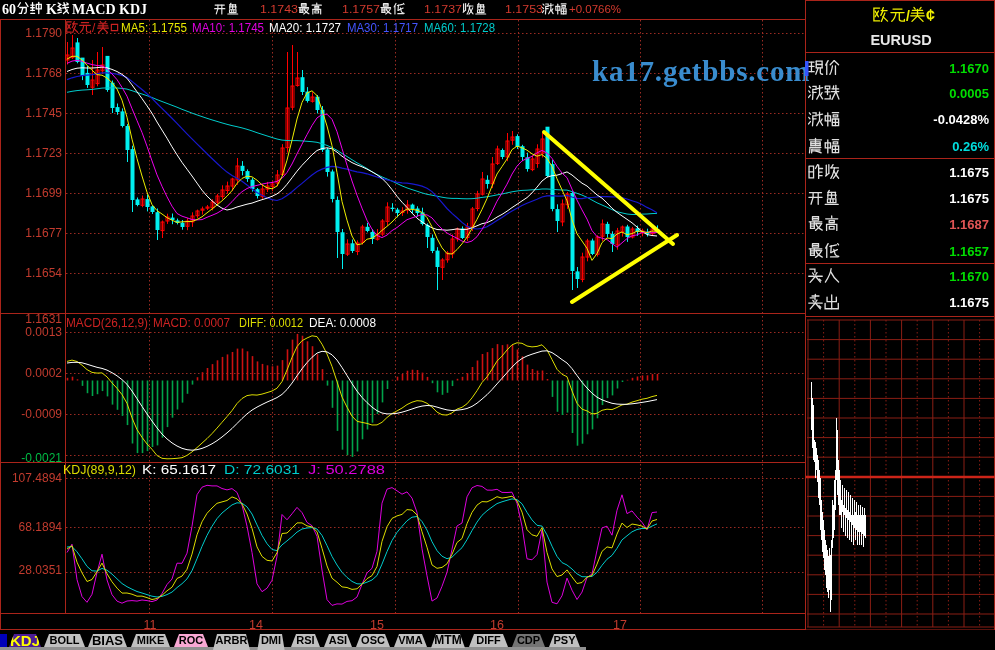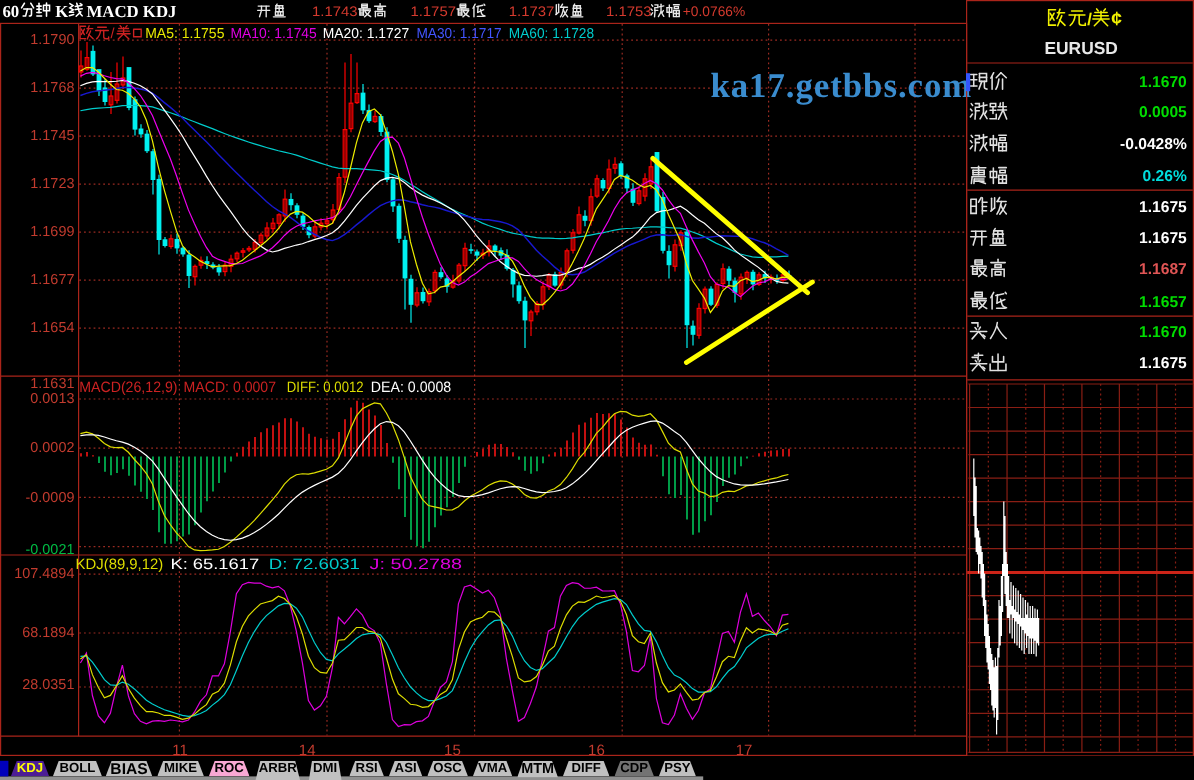--- a/index.html
+++ b/index.html
@@ -883,21 +883,21 @@
     <line x1="806" y1="477" x2="995" y2="477" stroke="#cc2418" stroke-width="2.5"></line>
     <path d="M811.5 382 V430 M812.5 448 V398 M813.5 405 V460 M814.5 462 V440 M815.5 442 V478 M816.5 470 V448 M817.5 455 V482 M818.5 498 V460 M819.5 470 V505 M820.5 530 V478 M821.5 500 V540 M822.5 552 V512 M823.5 520 V558 M824.5 570 V530 M825.5 540 V575 M826.5 588 V545 M827.5 550 V592 M828.5 598 V556 M829.5 548 V590 M830.5 612 V555 M831.5 540 V600 M832.5 548 V500 M833.5 505 V538 M834.5 530 V480 M835.5 470 V510 M836.5 480 V418 M837.5 430 V495 M838.5 505 V460 M839.5 470 V515 M840.5 515 V480 M841.5 500 V528 M842.5 512 V485 M843.5 505 V532 M844.5 515 V488 M845.5 508 V536 M846.5 518 V490 M847.5 510 V538 M848.5 520 V492 M849.5 512 V540 M850.5 522 V495 M851.5 515 V542 M852.5 525 V498 M853.5 515 V545 M854.5 528 V500 M855.5 512 V540 M856.5 530 V502 M857.5 515 V545 M858.5 532 V505 M859.5 515 V545 M860.5 532 V505 M861.5 515 V545 M862.5 534 V507 M863.5 515 V547 M864.5 536 V508 M865.5 515 V538" fill="none" stroke="#ffffff" stroke-width="1"></path>
     <rect x="805" y="61" width="3.5" height="15" fill="#3355ff"></rect>
     <text x="810" y="643" fill="#aa3028" font-size="13" text-anchor="start" font-family="Liberation Sans, sans-serif" font-weight="normal">08:00</text>
     <text x="872" y="643" fill="#aa3028" font-size="13" text-anchor="start" font-family="Liberation Sans, sans-serif" font-weight="normal">16:00</text>
     <text x="933" y="643" fill="#aa3028" font-size="13" text-anchor="start" font-family="Liberation Sans, sans-serif" font-weight="normal">00:00</text>
   </svg>
 <div style="position:absolute;left:0;top:630px;width:995px;height:20px;background:#000"></div>
 <div style="position:absolute;left:0;top:647px;width:586px;height:3px;background:#909090"></div>
 <div style="position:absolute;left:0;top:634px;width:7px;height:13px;background:#0000bb"></div>
-<div style="position:absolute;left:9px;top:634px;width:32px;height:13px;background:#4c1d95;color:#ffff00;font-size:11px;font-weight:bold;text-align:center;line-height:13px;clip-path:polygon(5px 0,calc(100% - 5px) 0,100% 100%,0 100%)">KDJ</div>
+<div style="position:absolute;left:9px;top:634px;width:32px;height:13px;background:#4c1d95;color:#ffff00;font-size:15px;font-weight:bold;text-align:center;line-height:13px;clip-path:polygon(5px 0,calc(100% - 5px) 0,100% 100%,0 100%)">KDJ</div>
 <div style="position:absolute;left:44px;top:634px;width:41px;height:13px;background:#c0c0c0;color:#000;font-size:11px;font-weight:bold;text-align:center;line-height:13px;clip-path:polygon(5px 0,calc(100% - 5px) 0,100% 100%,0 100%)">BOLL</div>
 <div style="position:absolute;left:88px;top:634px;width:39px;height:13px;background:#c0c0c0;color:#000;font-size:13px;font-weight:bold;text-align:center;line-height:13px;clip-path:polygon(5px 0,calc(100% - 5px) 0,100% 100%,0 100%)">BIAS</div>
 <div style="position:absolute;left:131px;top:634px;width:39px;height:13px;background:#c0c0c0;color:#000;font-size:11px;font-weight:bold;text-align:center;line-height:13px;clip-path:polygon(5px 0,calc(100% - 5px) 0,100% 100%,0 100%)">MIKE</div>
 <div style="position:absolute;left:174px;top:634px;width:34px;height:13px;background:#f9a8d4;color:#000;font-size:11px;font-weight:bold;text-align:center;line-height:13px;clip-path:polygon(5px 0,calc(100% - 5px) 0,100% 100%,0 100%)">ROC</div>
 <div style="position:absolute;left:212px;top:634px;width:39px;height:20px;background:#c0c0c0;color:#000;font-size:11px;font-weight:bold;text-align:center;line-height:13px;clip-path:polygon(5px 0,calc(100% - 5px) 0,100% 100%,0 100%)">ARBR</div>
 <div style="position:absolute;left:255px;top:634px;width:32px;height:31px;background:#c0c0c0;color:#000;font-size:11px;font-weight:bold;text-align:center;line-height:13px;clip-path:polygon(5px 0,calc(100% - 5px) 0,100% 100%,0 100%)">DMI</div>
 <div style="position:absolute;left:291px;top:634px;width:29px;height:13px;background:#c0c0c0;color:#000;font-size:11px;font-weight:bold;text-align:center;line-height:13px;clip-path:polygon(5px 0,calc(100% - 5px) 0,100% 100%,0 100%)">RSI</div>
 <div style="position:absolute;left:324px;top:634px;width:28px;height:13px;background:#c0c0c0;color:#000;font-size:11px;font-weight:bold;text-align:center;line-height:13px;clip-path:polygon(5px 0,calc(100% - 5px) 0,100% 100%,0 100%)">ASI</div>
 <div style="position:absolute;left:356px;top:634px;width:34px;height:13px;background:#c0c0c0;color:#000;font-size:11px;font-weight:bold;text-align:center;line-height:13px;clip-path:polygon(5px 0,calc(100% - 5px) 0,100% 100%,0 100%)">OSC</div>
 <div style="position:absolute;left:394px;top:634px;width:33px;height:13px;background:#c0c0c0;color:#000;font-size:11px;font-weight:bold;text-align:center;line-height:13px;clip-path:polygon(5px 0,calc(100% - 5px) 0,100% 100%,0 100%)">VMA</div>

